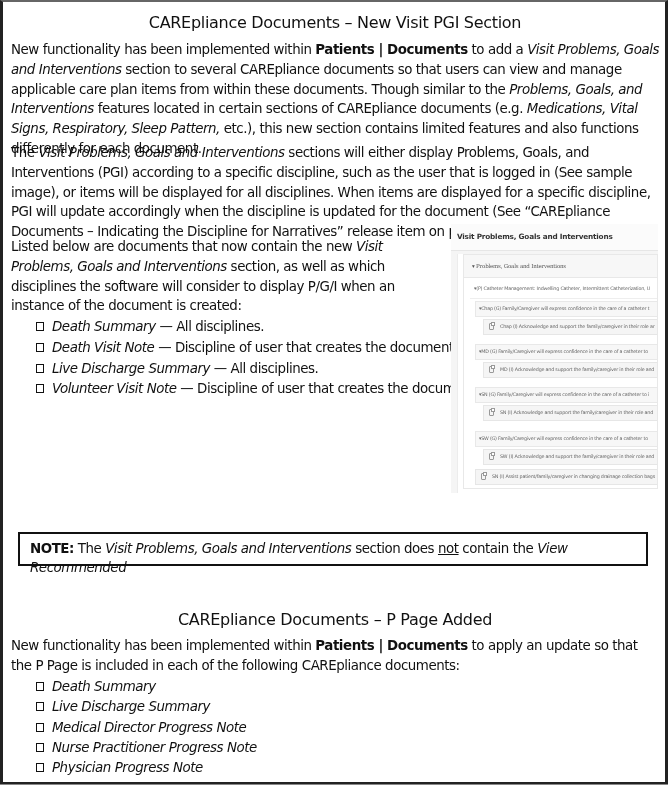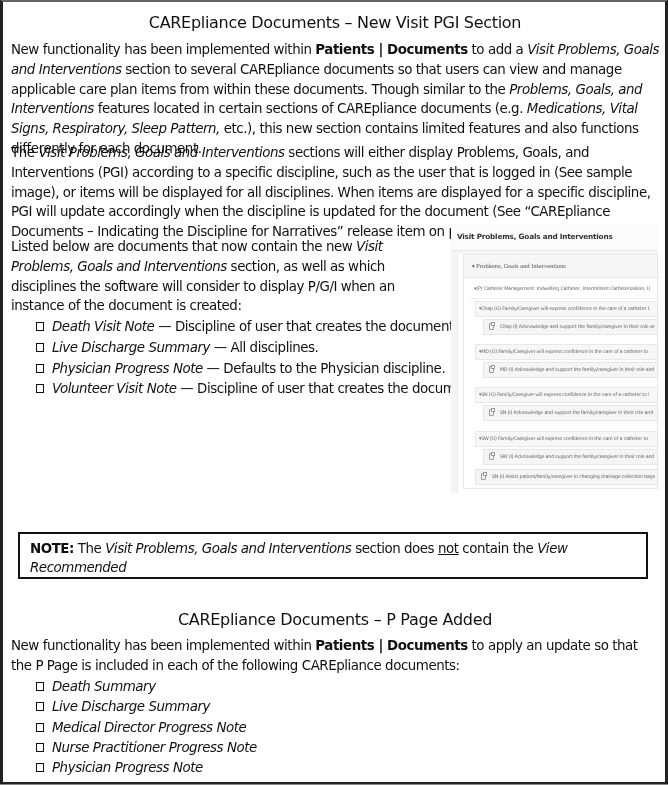--- a/index.html
+++ b/index.html
@@ -16,21 +16,21 @@
   .p2 { position:absolute; top:143px; left:0; width:648px; }
   .p3 { position:absolute; top:237px; left:0; width:428px; }
   em { font-style:italic; }
   b { font-weight:bold; }
   u { text-decoration:underline; }
   .list { list-style:none; margin:0; padding:0; }
   .list li { position:relative; padding-left:41px; }
   .list li .box { position:absolute; left:25px; top:5px; width:8px; height:9px; border:1.6px solid #111; box-sizing:border-box; }
   .list1 { position:absolute; top:317px; left:0; width:450px; }
   .list1 li { margin-bottom:1px; }
-  .note { position:absolute; left:18px; top:532px; width:630px; height:47px; box-sizing:border-box;
+  .note { position:absolute; left:18px; top:532px; width:630px; height:34px; box-sizing:border-box;
           border:2px solid #111; padding:5px 18px 0 10px; font-size:13.4px; line-height:19px; letter-spacing:-0.45px; }
   .note .indent { padding-left:44px; display:block; }
   .t2 { position:absolute; top:610px; left:0; width:648px; }
   .p4 { position:absolute; top:636px; left:0; width:648px; }
   .list2 { position:absolute; top:677px; left:0; width:400px; }
   .list2 li { margin-bottom:0.5px; }
 
   
   .sample { position:absolute; left:451px; top:224px; width:207px; height:269px; background:#f5f5f5; overflow:hidden;
             font-family:"DejaVu Sans", sans-serif; color:#444; letter-spacing:-0.2px; }
@@ -57,23 +57,23 @@
 
   <div class="title t1">CAREpliance Documents – New Visit PGI Section</div>
 
   <div class="p1"><span>New functionality has been implemented within </span><b>Patients | Documents</b><span> to add a </span><em>Visit Problems, Goals and Interventions</em><span> section to several CAREpliance documents so that users can view and manage applicable care plan items from within these documents. Though similar to the </span><em>Problems, Goals, and Interventions</em><span> features located in certain sections of CAREpliance documents (e.g. </span><em>Medications, Vital Signs, Respiratory, Sleep Pattern,</em><span> etc.), this new section contains limited features and also functions differently for each document.</span></div>
 
   <div class="p2"><span>The </span><em>Visit Problems, Goals and Interventions</em><span> sections will either display Problems, Goals, and Interventions (PGI) according to a specific discipline, such as the user that is logged in (See sample image), or items will be displayed for all disciplines. When items are displayed for a specific discipline, PGI will update accordingly when the discipline is updated for the document (See “CAREpliance Documents – Indicating the Discipline for Narratives” release item on previous page).</span></div>
 
   <div class="p3"><span>Listed below are documents that now contain the new </span><em>Visit Problems, Goals and Interventions</em><span> section, as well as which disciplines the software will consider to display P/G/I when an instance of the document is created:</span></div>
 
   <ul class="list list1">
+    <li><span class="box"></span><em>Death Summary</em><span> — All disciplines.</span></li>
     <li><span class="box"></span><em>Death Visit Note</em><span> — Discipline of user that creates the document.</span></li>
     <li><span class="box"></span><em>Live Discharge Summary</em><span> — All disciplines.</span></li>
-    <li><span class="box"></span><em>Physician Progress Note</em><span> — Defaults to the Physician discipline.</span></li>
     <li style="white-space:nowrap;"><span class="box"></span><em>Volunteer Visit Note</em><span> — Discipline of user that creates the document.</span></li>
   </ul>
 
   <div class="title t2">CAREpliance Documents – P Page Added</div>
 
   <div class="p4"><span>New functionality has been implemented within </span><b>Patients | Documents</b><span> to apply an update so that the P Page is included in each of the following CAREpliance documents:</span></div>
 
   <ul class="list list2">
     <li><span class="box"></span><em>Death Summary</em></li>
     <li><span class="box"></span><em>Live Discharge Summary</em></li>

